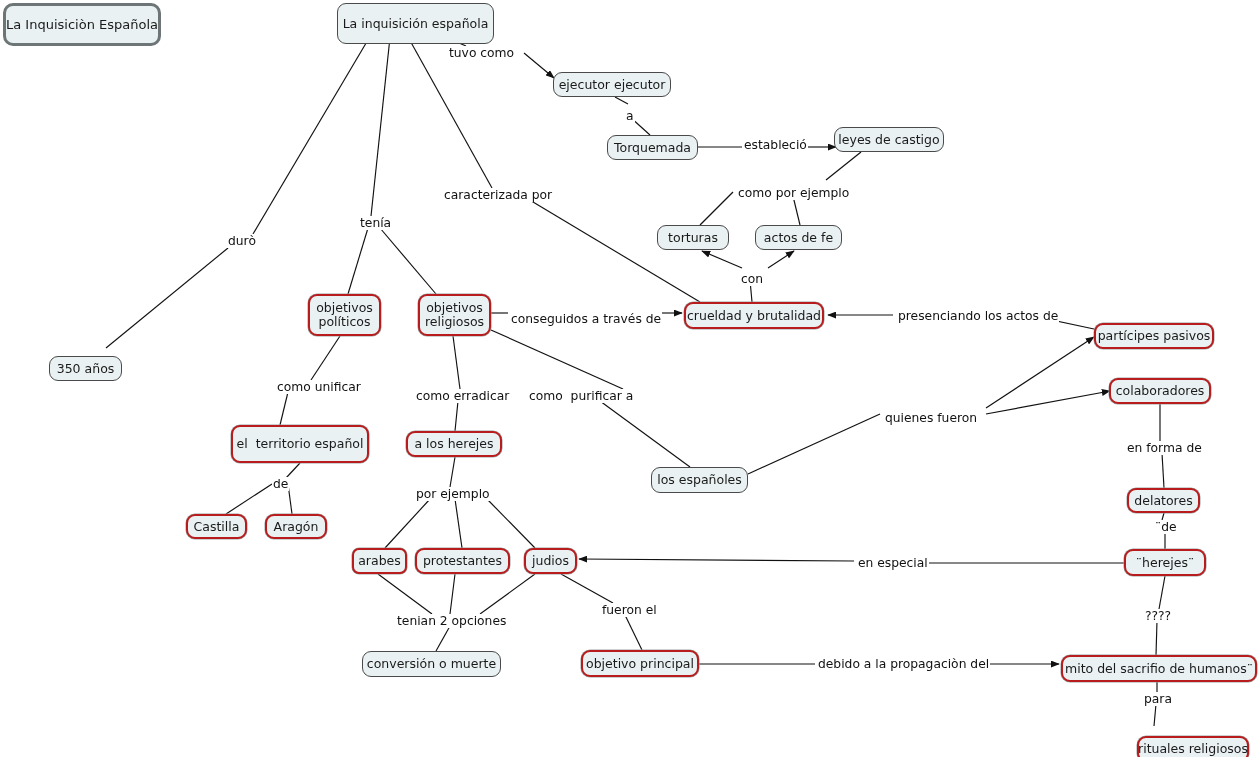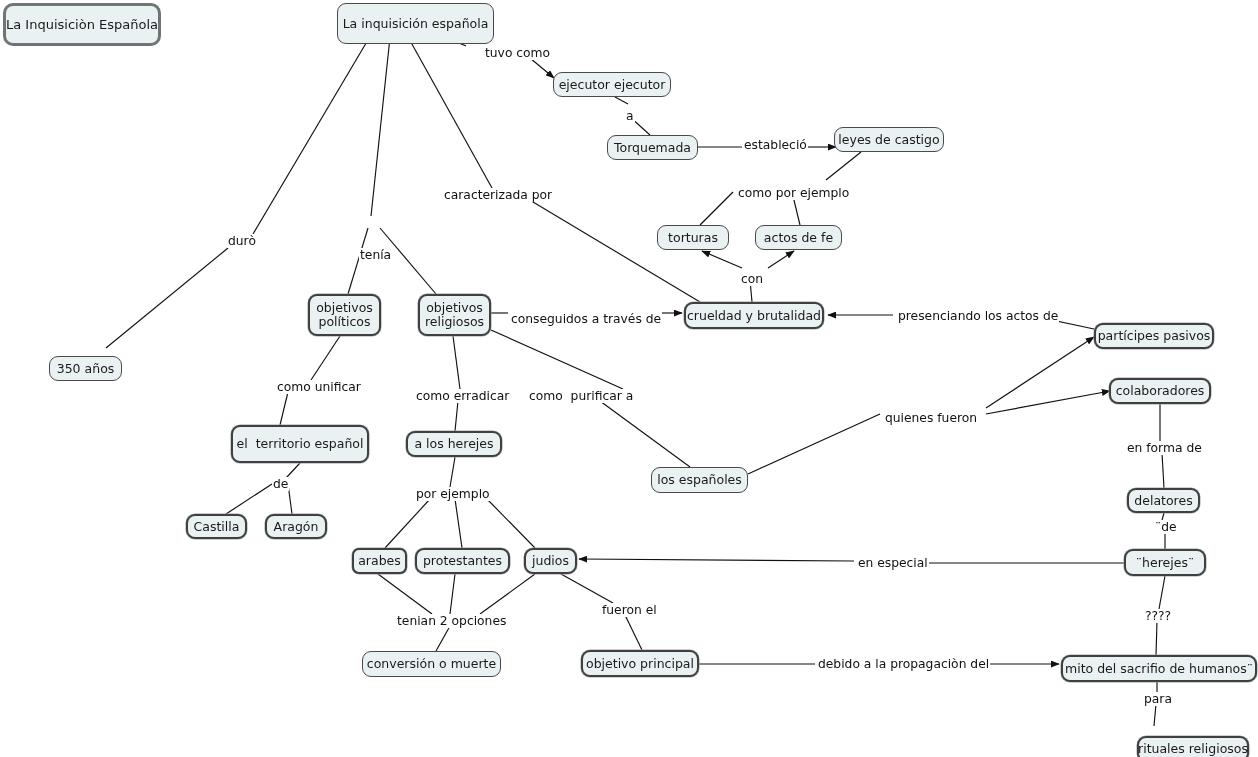--- a/index.html
+++ b/index.html
@@ -37,21 +37,21 @@
     line-height: 14px;
     display: flex;
     align-items: center;
     justify-content: center;
     text-align: center;
     white-space: pre;
     padding: 0 7px;
     z-index: 5;
   }
   .node.thick {
-    border: 2px solid #404040;
+    border: 2px solid #b91c1c;
     box-shadow: 0 0 0 0.5px #9aa2a4;
   }
   .node.title-node {
     border: 3px solid #6d7577;
     border-radius: 10px;
     font-size: 13px;
   }
   .edge-label {
     position: absolute;
     font-size: 12.3px;
@@ -158,27 +158,27 @@
       <div class="node thick" style="left: 581px; top: 650px; width: 118px; height: 27px;">objetivo principal</div>
       <div class="node" style="left: 651px; top: 467px; width: 97px; height: 26px;">los españoles</div>
       <div class="node thick" style="left: 1094px; top: 323px; width: 120px; height: 26px;">partícipes pasivos</div>
       <div class="node thick" style="left: 1109px; top: 378px; width: 102px; height: 26px;">colaboradores</div>
       <div class="node thick" style="left: 1127px; top: 488px; width: 73px; height: 25px;">delatores</div>
       <div class="node thick" style="left: 1124px; top: 549px; width: 82px; height: 27px;">¨herejes¨</div>
       <div class="node thick" style="left: 1061px; top: 655px; width: 196px; height: 27px;">mito del sacrifio de humanos¨</div>
       <div class="node thick" style="left: 1094px; top: 736px; width: 112px; height: 26px; margin-left: 43px;">rituales religiosos</div>
     </div>
   <div id="labels-group">
-      <div class="edge-label" style="left: 484px; top: 46px;">tuvo como</div>
+      <div class="edge-label" style="left: 448px; top: 46px;">tuvo como</div>
       <div class="edge-label" style="left: 625px; top: 109px;">a</div>
       <div class="edge-label" style="left: 743px; top: 138px;">estableció</div>
       <div class="edge-label" style="left: 737px; top: 180px; margin-top: 6px;">como por ejemplo</div>
       <div class="edge-label" style="left: 740px; top: 272px;">con</div>
       <div class="edge-label" style="left: 443px; top: 188px;">caracterizada por</div>
-      <div class="edge-label" style="left: 359px; top: 216px; margin-top: 32px;">tenía</div>
+      <div class="edge-label" style="left: 359px; top: 216px;">tenía</div>
       <div class="edge-label" style="left: 227px; top: 234px;">durò</div>
       <div class="edge-label" style="left: 510px; top: 312px;">conseguidos a través de</div>
       <div class="edge-label" style="left: 897px; top: 309px;">presenciando los actos de</div>
       <div class="edge-label" style="left: 276px; top: 380px;">como unificar</div>
       <div class="edge-label" style="left: 415px; top: 389px;">como erradicar</div>
       <div class="edge-label" style="left: 528px; top: 389px;">como  purificar a</div>
       <div class="edge-label" style="left: 884px; top: 411px;">quienes fueron</div>
       <div class="edge-label" style="left: 1126px; top: 441px;">en forma de</div>
       <div class="edge-label" style="left: 272px; top: 477px;">de</div>
       <div class="edge-label" style="left: 1154px; top: 520px;">¨de</div>

